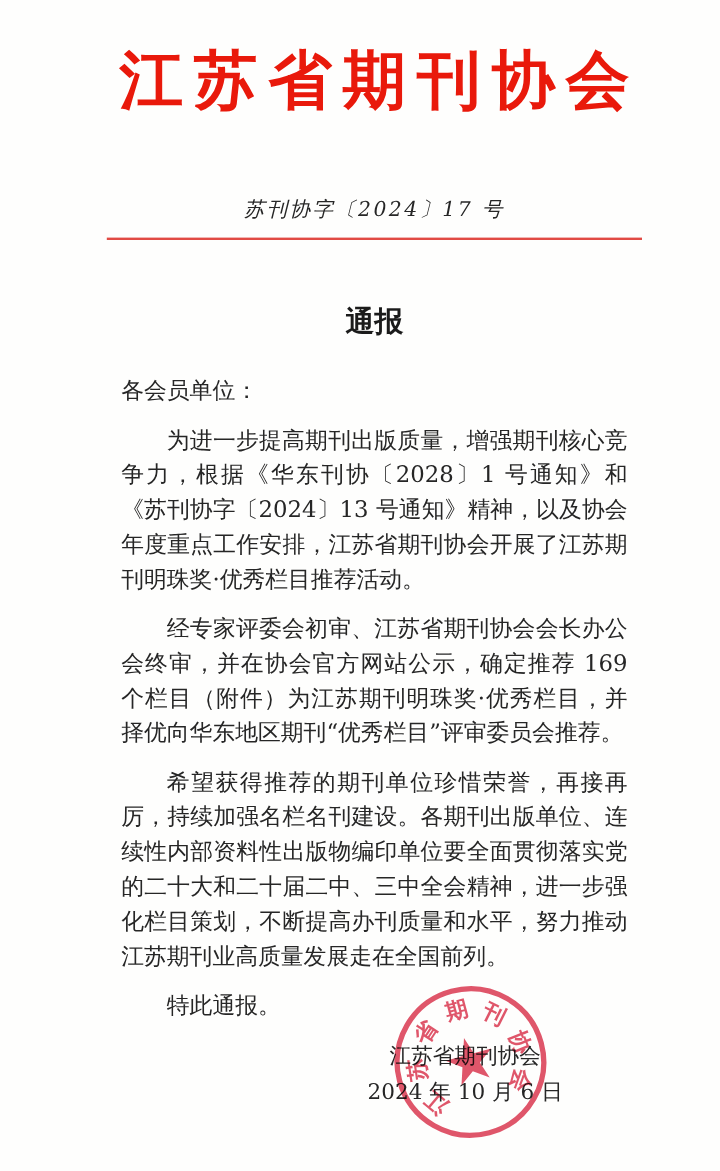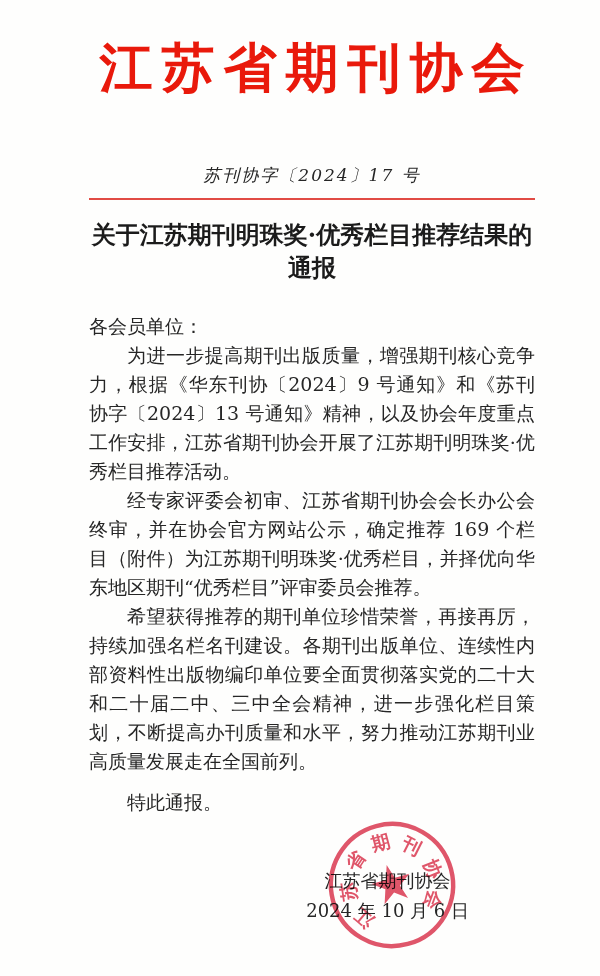--- a/index.html
+++ b/index.html
@@ -52,21 +52,21 @@
   }
   .body-text {
     width: 446px;
     margin: 28px auto 0;
     font-size: 19px;
     line-height: 29px;
     text-align: justify;
     text-justify: inter-character;
     color: var(--text-black, #262626);
   }
-  .body-text p { margin: 0; text-indent: 2em; }
+  .body-text p { margin: 12px; text-indent: 2em; }
   .body-text p.salutation { text-indent: 0; }
   .body-text p.closing { margin-top: 12px; font-family: Liberation Serif, serif; }
   .sign-block {
     position: absolute;
     top: 866px;
     right: 143px;
     text-align: center;
     font-size: 18px;
     line-height: 30px;
     color: var(--text-black, #262626);
@@ -97,27 +97,27 @@
 
 <div class="page">
 
   <h1 class="org-name">江苏省期刊协会</h1>
 
   <div class="doc-number">苏刊协字〔2024〕17 号</div>
 
   <div class="red-line"></div>
 
   <h2 class="doc-title">
-    <span>关于江苏期刊明珠奖·优秀栏目推荐结果的</span><br>
+    <br>
     <span>通报</span>
   </h2>
 
   <div class="body-text">
     <p class="salutation">各会员单位：</p>
-    <p>为进一步提高期刊出版质量，增强期刊核心竞争力，根据《华东刊协〔2024〕9 号通知》和《苏刊协字〔2024〕13 号通知》精神，以及协会年度重点工作安排，江苏省期刊协会开展了江苏期刊明珠奖·优秀栏目推荐活动。</p>
+    <p>为进一步提高期刊出版质量，增强期刊核心竞争力，根据《华东刊协〔2028〕1 号通知》和《苏刊协字〔2024〕13 号通知》精神，以及协会年度重点工作安排，江苏省期刊协会开展了江苏期刊明珠奖·优秀栏目推荐活动。</p>
     <p>经专家评委会初审、江苏省期刊协会会长办公会终审，并在协会官方网站公示，确定推荐 169 个栏目（附件）为江苏期刊明珠奖·优秀栏目，并择优向华东地区期刊“优秀栏目”评审委员会推荐。</p>
     <p>希望获得推荐的期刊单位珍惜荣誉，再接再厉，持续加强名栏名刊建设。各期刊出版单位、连续性内部资料性出版物编印单位要全面贯彻落实党的二十大和二十届二中、三中全会精神，进一步强化栏目策划，不断提高办刊质量和水平，努力推动江苏期刊业高质量发展走在全国前列。</p>
     <p class="closing">特此通报。</p>
   </div>
 
   <div class="sign-block">
     <div>江苏省期刊协会</div>
     <div>2024 年 10 月 6 日</div>
   </div>
 

